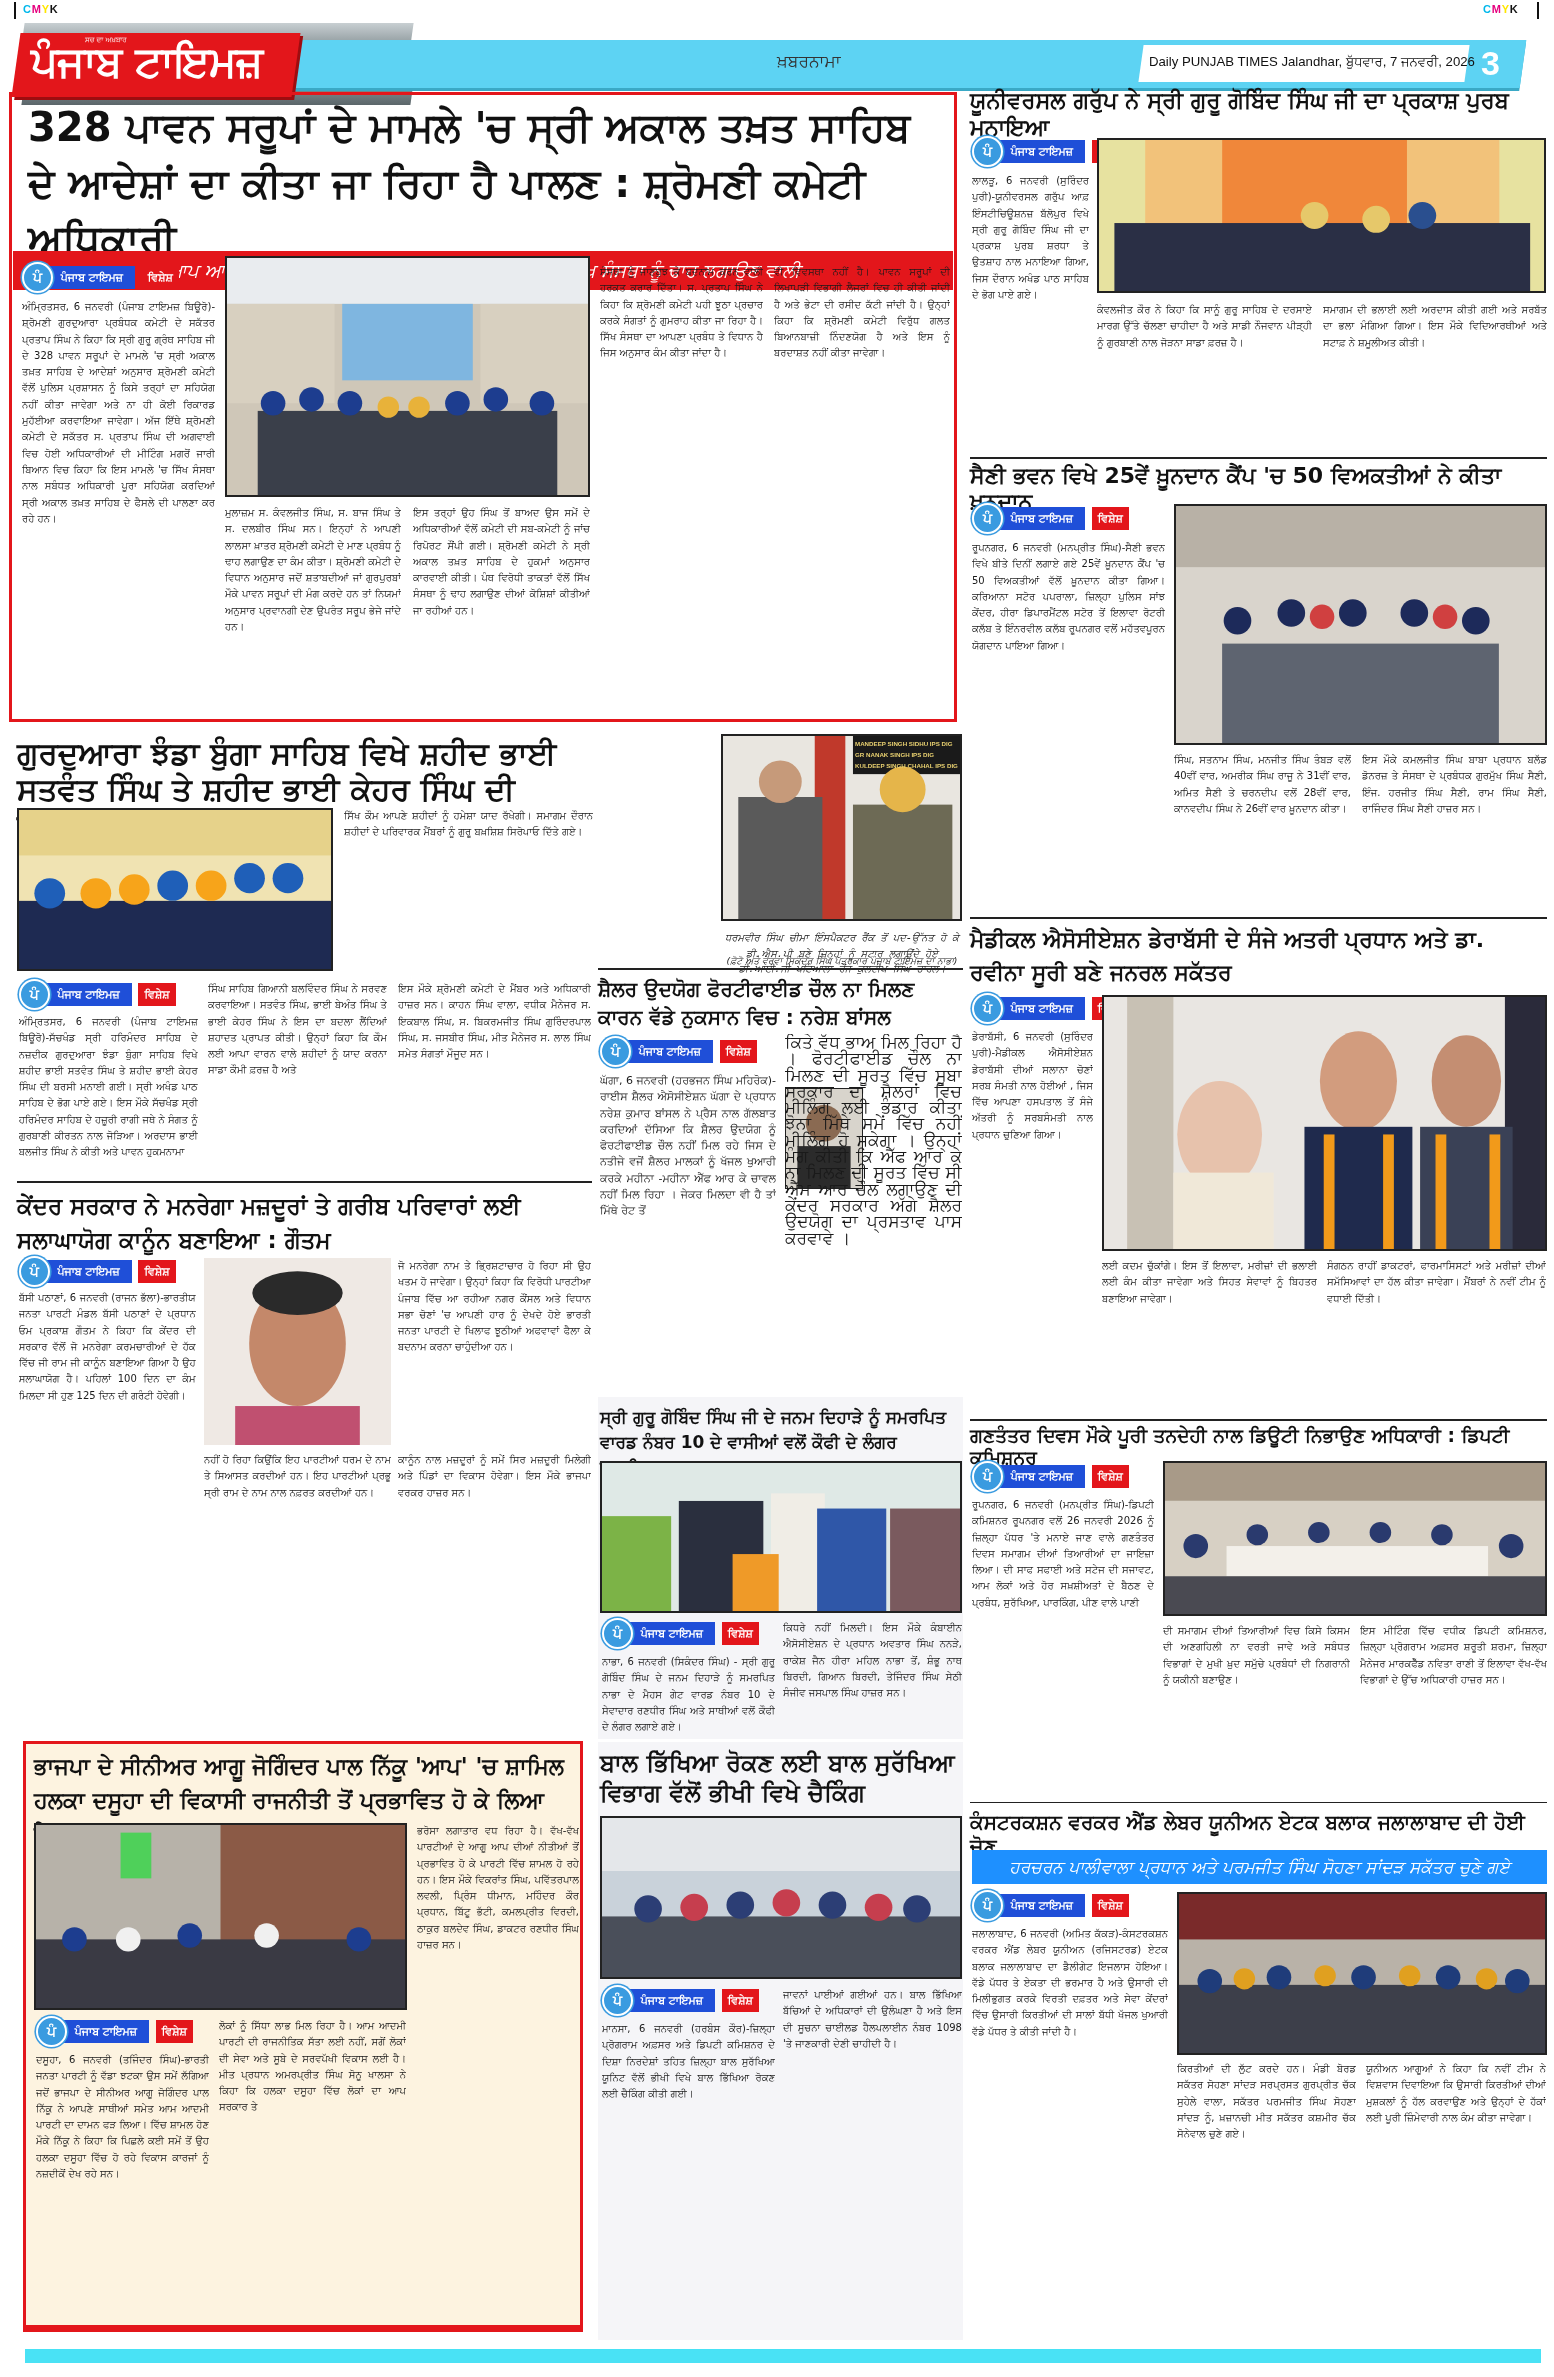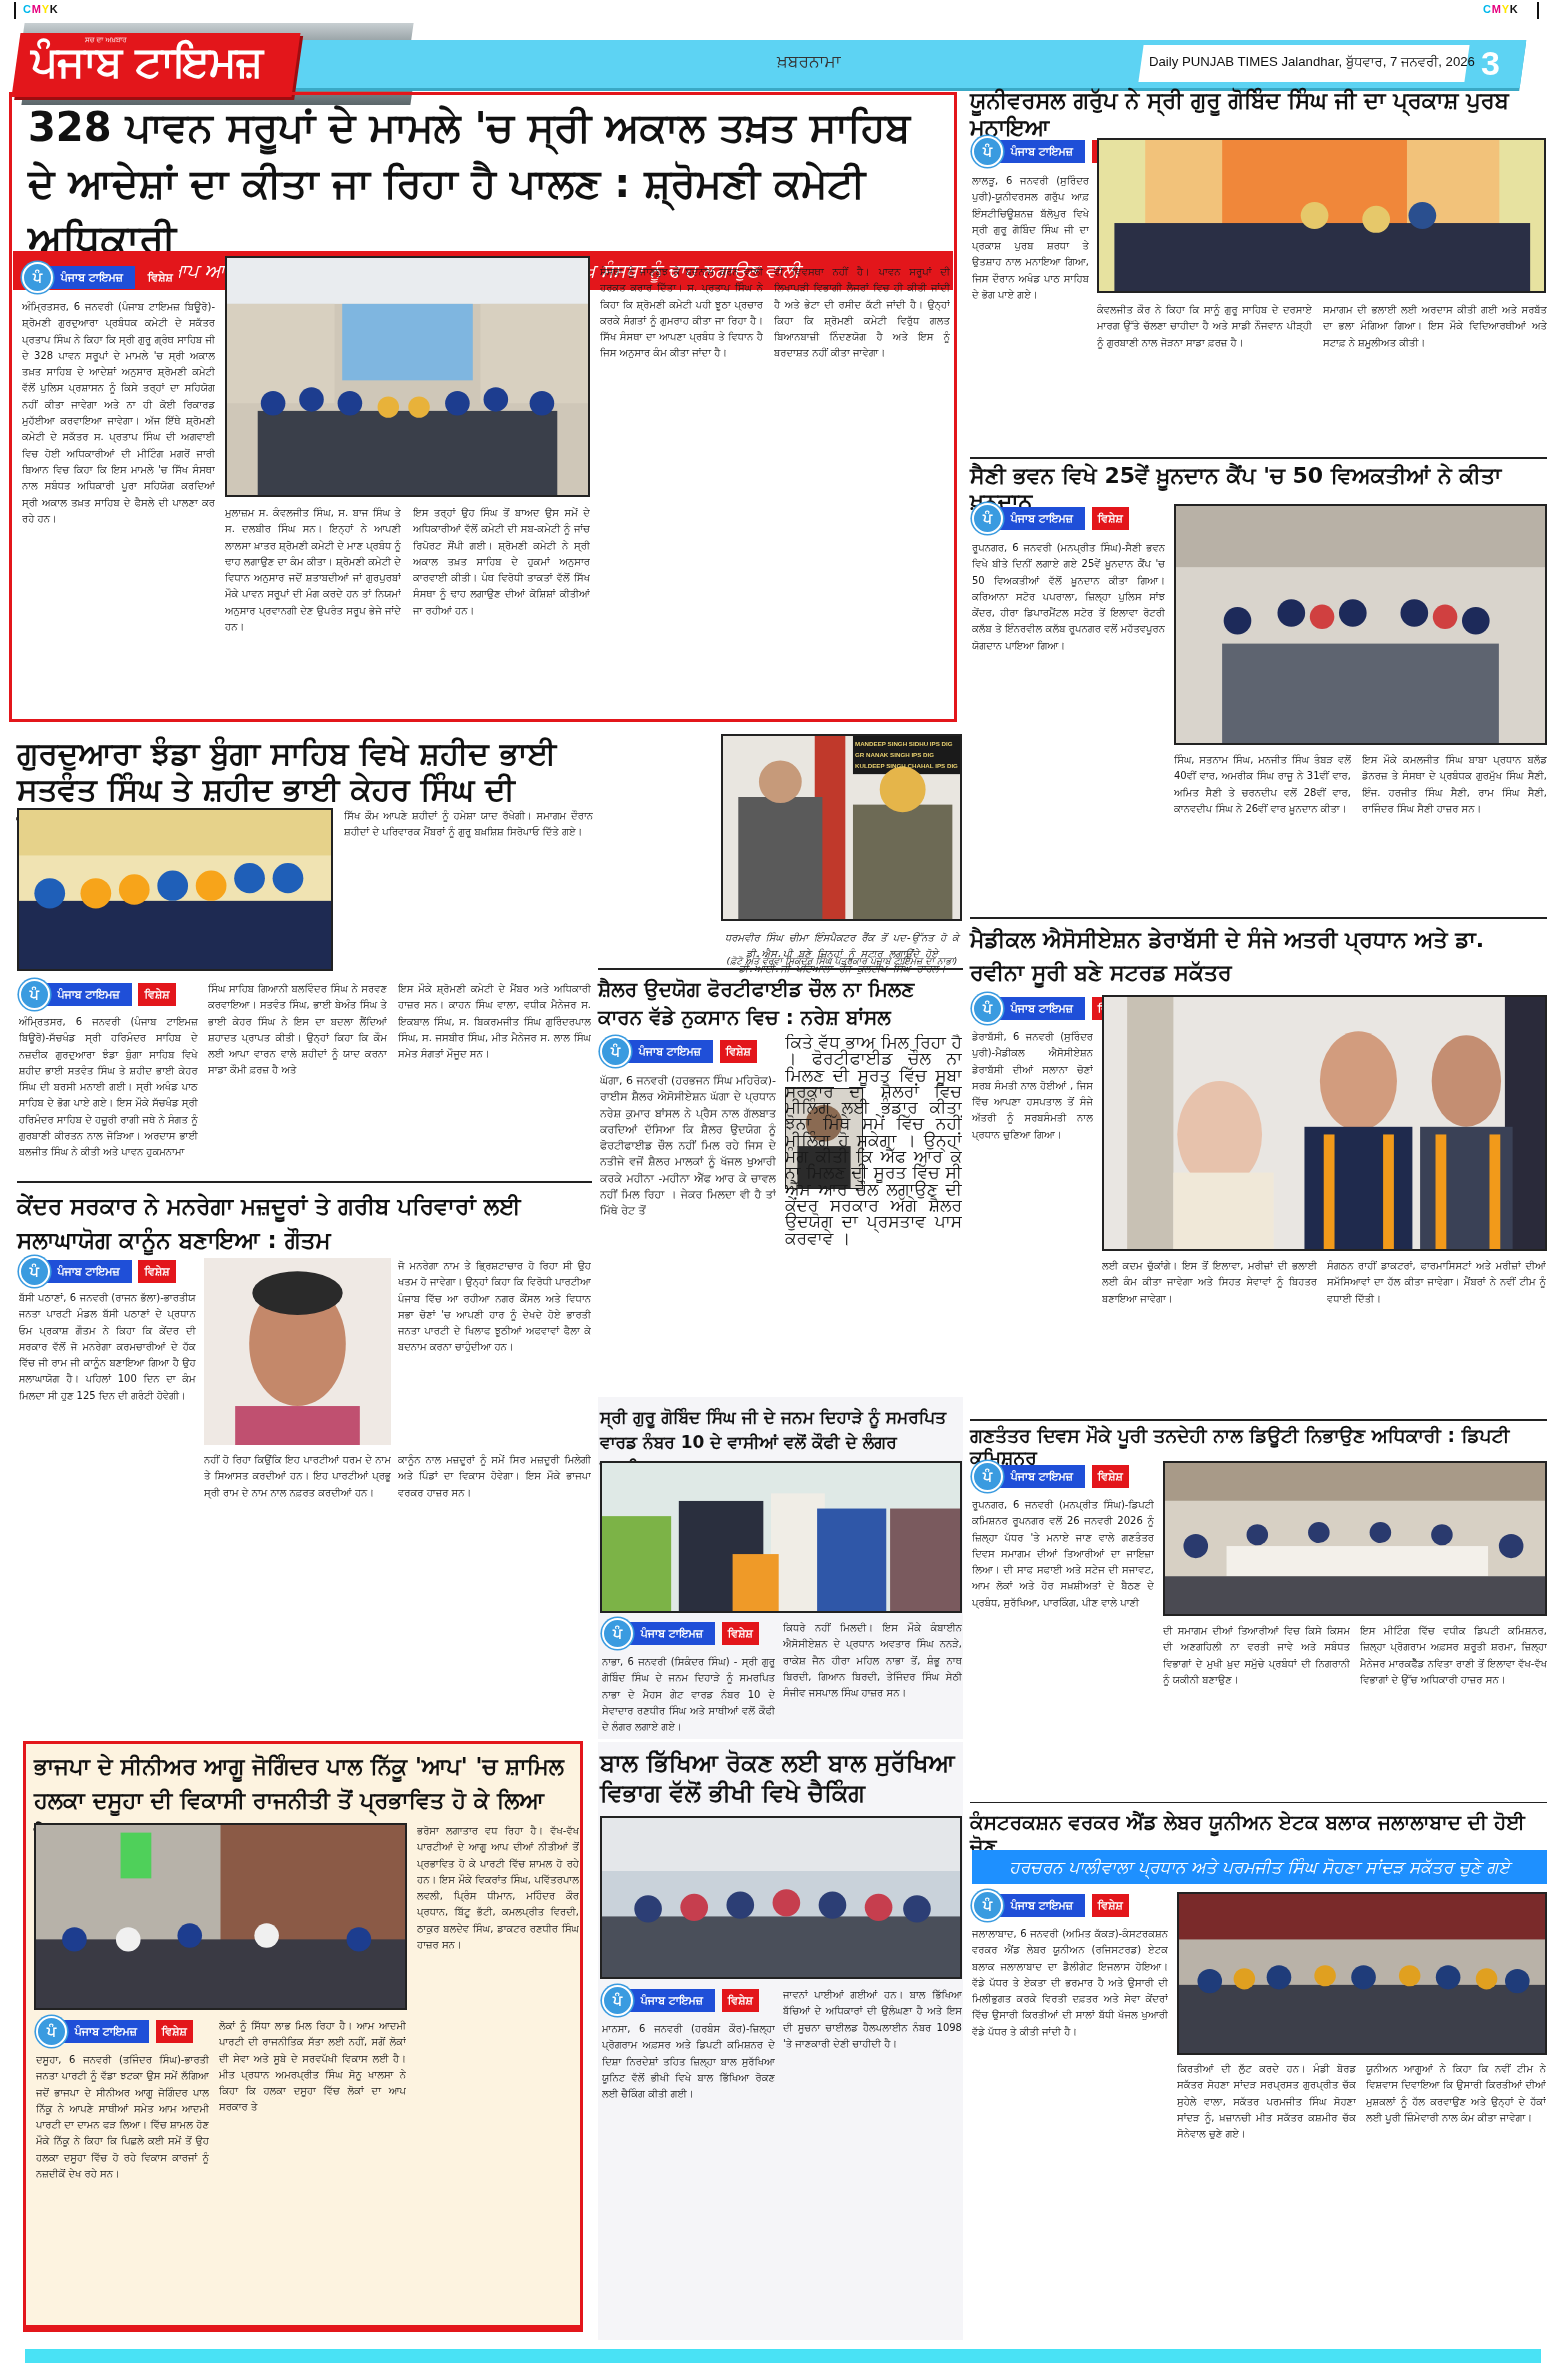--- a/index.html
+++ b/index.html
@@ -346,21 +346,21 @@
 </div>
 <div class="byline" style="left:602px; top:1987px;">
   <span class="logo">ਪੰ</span>
   <span class="name">ਪੰਜਾਬ ਟਾਇਮਜ਼</span>
   <span class="tag">ਵਿਸ਼ੇਸ਼</span>
 </div>
 <p class="col-text" style="left:602px; top:2021px; width:173px; height:311px;">ਮਾਨਸਾ, 6 ਜਨਵਰੀ (ਹਰਬੰਸ ਕੌਰ)-ਜ਼ਿਲ੍ਹਾ ਪ੍ਰੋਗਰਾਮ ਅਫ਼ਸਰ ਅਤੇ ਡਿਪਟੀ ਕਮਿਸ਼ਨਰ ਦੇ ਦਿਸ਼ਾ ਨਿਰਦੇਸ਼ਾਂ ਤਹਿਤ ਜ਼ਿਲ੍ਹਾ ਬਾਲ ਸੁਰੱਖਿਆ ਯੂਨਿਟ ਵੱਲੋਂ ਭੀਖੀ ਵਿਖੇ ਬਾਲ ਭਿੱਖਿਆ ਰੋਕਣ ਲਈ ਚੈਕਿੰਗ ਕੀਤੀ ਗਈ।</p>
 <p class="col-text" style="left:783px; top:1987px; width:179px; height:345px;">ਜਾਵਨਾਂ ਪਾਈਆਂ ਗਈਆਂ ਹਨ। ਬਾਲ ਭਿੱਖਿਆ ਬੱਚਿਆਂ ਦੇ ਅਧਿਕਾਰਾਂ ਦੀ ਉਲੰਘਣਾ ਹੈ ਅਤੇ ਇਸ ਦੀ ਸੂਚਨਾ ਚਾਈਲਡ ਹੈਲਪਲਾਈਨ ਨੰਬਰ 1098 'ਤੇ ਜਾਣਕਾਰੀ ਦੇਣੀ ਚਾਹੀਦੀ ਹੈ।</p>
 
 <article>
-  <h2 class="headline" style="left:970px; top:923px; width:575px; font-size:22px; line-height:33px;">ਮੈਡੀਕਲ ਐਸੋਸੀਏਸ਼ਨ ਡੇਰਾਬੱਸੀ ਦੇ ਸੰਜੇ ਅਤਰੀ ਪ੍ਰਧਾਨ ਅਤੇ ਡਾ. ਰਵੀਨਾ ਸੂਰੀ ਬਣੇ ਸਟਰਡ ਸਕੱਤਰ</h2>
+  <h2 class="headline" style="left:970px; top:923px; width:575px; font-size:22px; line-height:33px;">ਮੈਡੀਕਲ ਐਸੋਸੀਏਸ਼ਨ ਡੇਰਾਬੱਸੀ ਦੇ ਸੰਜੇ ਅਤਰੀ ਪ੍ਰਧਾਨ ਅਤੇ ਡਾ. ਰਵੀਨਾ ਸੂਰੀ ਬਣੇ ਜਨਰਲ ਸਕੱਤਰ</h2>
   <div class="byline" style="left:972px; top:995px;">
     <span class="logo">ਪੰ</span>
     <span class="name">ਪੰਜਾਬ ਟਾਇਮਜ਼</span>
     <span class="tag">ਵਿਸ਼ੇਸ਼</span>
   </div>
   <div class="photo" style="left:1102px; top:995px; width:445px; height:256px;">
     <svg class="photo-fill" viewBox="0 0 572 330" preserveAspectRatio="none">
       <rect width="572" height="330" fill="#e9e6e2"></rect>
       <rect x="30" y="0" width="60" height="330" fill="#c8c1b4"></rect>
       <rect x="520" y="0" width="52" height="330" fill="#2a2a3a"></rect>

